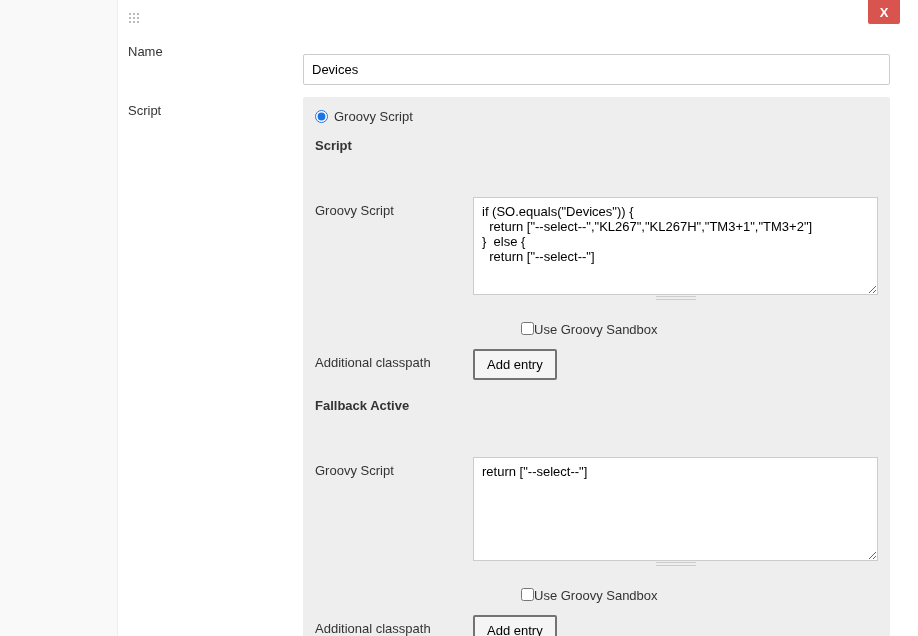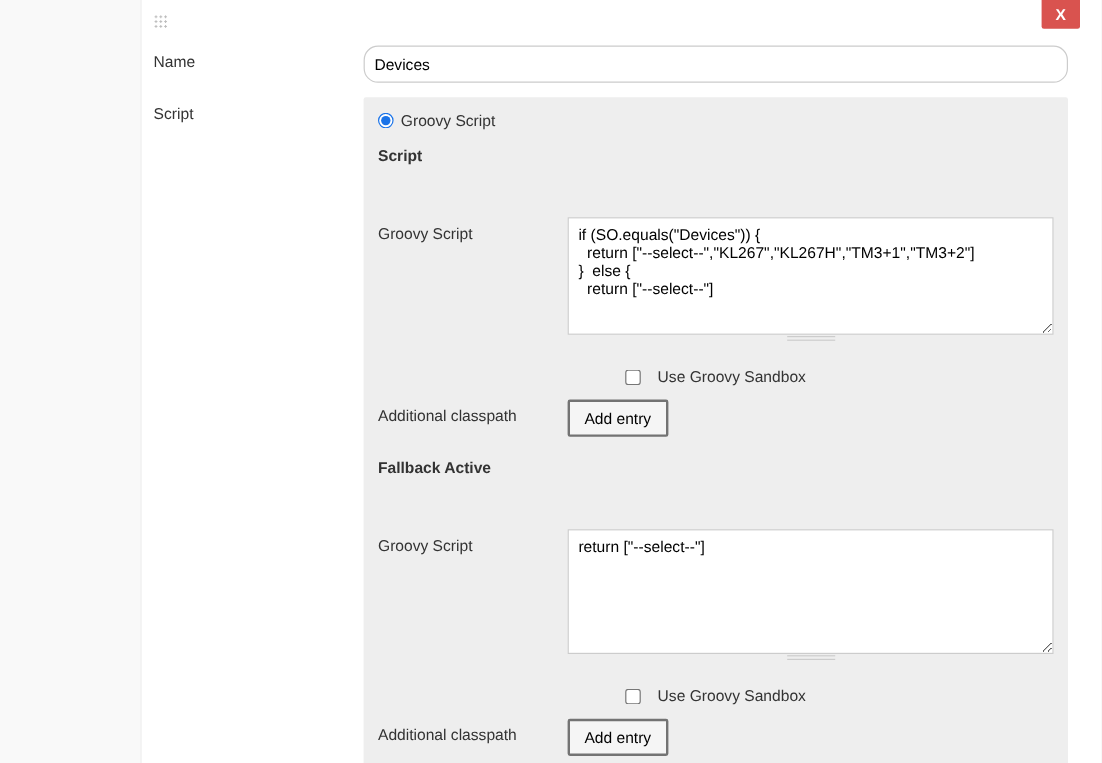--- a/index.html
+++ b/index.html
@@ -6,31 +6,31 @@
     body { font-family: Helvetica, Arial, sans-serif; font-size: 13px; color: #333; background: #fff; width: 918px; }
     .outer { display: flex; }
     .left-gutter { width: 118px; background: #f9f9f9; border-right: 1px solid #eee; min-height: 636px; }
     .main { flex: 1; padding: 0; position: relative; }
     .close-btn { position: absolute; top: 0; right: 18px; background: #d9534f; color: #fff; width: 32px; height: 24px; display: flex; align-items: center; justify-content: center; font-weight: bold; font-size: 13px; cursor: pointer; border-radius: 0 0 2px 2px; }
     .header { padding: 12px 10px 8px 10px; font-weight: bold; display: flex; align-items: center; gap: 8px; }
     .drag-handle { width: 12px; height: 12px; display: inline-block; background-image: radial-gradient(#bbb 1px, transparent 1px); background-size: 4px 4px; }
     .row { display: flex; padding: 6px 10px; }
     .row-label { width: 175px; padding-top: 6px; }
     .row-content { flex: 1; padding-right: 18px; }
-    .text-input { width: 100%; padding: 7px 8px; border: 1px solid #ccc; border-radius: 12px; font-size: 13px; }
+    .text-input { width: 100%; padding: 7px 8px; border: 1px solid #ccc; border-radius: 2px; font-size: 13px; margin-top: 16px; }
     .script-box { background: #eee; border-radius: 2px; padding: 8px 12px 12px 12px; }
     .radio-row { display: flex; align-items: center; gap: 6px; padding: 4px 0 8px 0; }
     .radio-row input[type="radio"] { accent-color: #1a73e8; }
     .section-title { font-weight: bold; padding: 6px 0 14px 0; }
     .inner-row { display: flex; padding: 6px 0; align-items: flex-start; }
     .inner-label { width: 158px; padding-top: 6px; text-align: left; padding-right: 12px; }
     .inner-content { flex: 1; }
     .textarea { width: 100%; height: 98px; padding: 6px 8px; border: 1px solid #ccc; background: #fff; font-family: inherit; font-size: 13px; resize: both; overflow-y: scroll; }
     .textarea.tall { height: 104px; }
-    .checkbox-row { display: flex; align-items: flex-end; gap: 14px; padding-top: 2px; padding-left: 48px; }
+    .checkbox-row { display: flex; align-items: flex-start; gap: 0; padding-top: 2px; padding-left: 48px; }
     .btn { background: #f5f5f5; border: 2px solid #737373; padding: 6px 12px; font-size: 13px; cursor: pointer; border-radius: 2px; }
     .rel { position: relative; }
     .help-float { position: absolute; right: -4px; }
     .inner-row.rel .help-float { top: 4px; }
     .radio-row.rel .help-float { top: 2px; }
     .spacer { height: 24px; }
     .resize-grip { height: 4px; margin: 0 auto; width: 40px; border-top: 1px solid #ccc; border-bottom: 1px solid #ccc; margin-top: -2px; margin-bottom: 8px; }
   </style>
 </head>
 <body>

